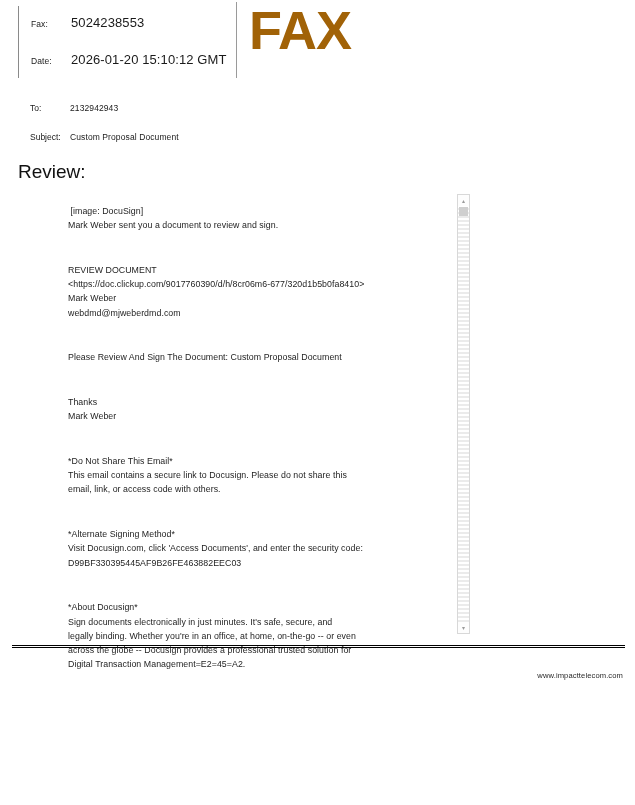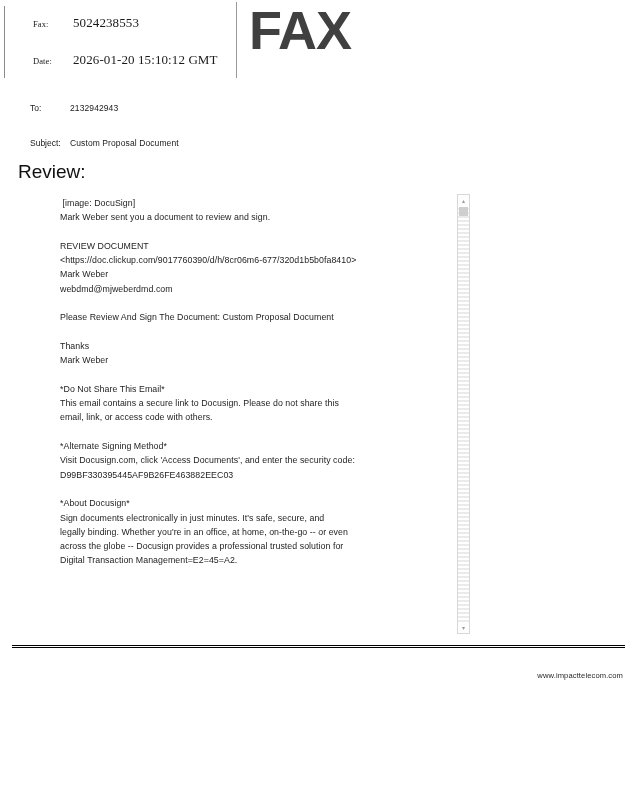--- a/index.html
+++ b/index.html
@@ -20,28 +20,27 @@
   
   .header {
     position: absolute;
     left: 0;
     top: 0;
     width: 635px;
     height: 92px;
   }
   .header-left {
     position: absolute;
-    left: 4px;
+    left: 18px;
     top: 6px;
     width: 215px;
     height: 72px;
     border-left: 1px solid #8a8a8a;
     box-sizing: border-box;
-    padding-left: 28px;
-    font-family: Liberation Serif, serif;
+    padding-left: 12px;
   }
   .hdr-row {
     display: flex;
     align-items: baseline;
     font-size: 8.5px;
     line-height: 10px;
   }
   .hdr-row.row-fax { margin-top: 12px; }
   .hdr-row.row-date { margin-top: 26px; }
   .hdr-label {
@@ -65,38 +64,38 @@
   }
 
   .fax-logo {
     position: absolute;
     left: 249px;
     top: 2px;
     font-size: 54px;
     font-weight: 700;
     letter-spacing: -1px;
     line-height: 56px;
-    color: #404040;
+    color: #a16207;
     font-family: "Liberation Sans", sans-serif;
   }
 
   
   .addr-block {
     position: absolute;
     left: 30px;
     top: 103px;
     width: 400px;
   }
   .addr-row {
     display: flex;
     align-items: flex-end;
     font-size: 8.5px;
     line-height: 11px;
   }
-  .addr-row + .addr-row { margin-top: 24px; }
+  .addr-row + .addr-row { margin-top: 18px; }
   .addr-label {
     width: 40px;
     flex: 0 0 40px;
   }
   .addr-value { letter-spacing: 0.1px; }
 
   
   .message-heading {
     position: absolute;
     left: 18px;
@@ -112,21 +111,21 @@
     position: absolute;
     left: 60px;
     top: 196px;
     width: 392px;
     font-size: 8.8px;
     line-height: 14.3px;
     color: #1d1d1d;
     letter-spacing: 0.05px;
     white-space: pre-wrap;
   }
-  .msg-para { margin: 0; white-space: pre-wrap; }
+  .msg-para { margin: 8px; white-space: pre-wrap; }
   .msg-gap { height: 14.3px; }
 
   
   .scrollbar {
     position: absolute;
     left: 457px;
     top: 194px;
     width: 13px;
     height: 440px;
     border: 1px solid #d8d8d8;

